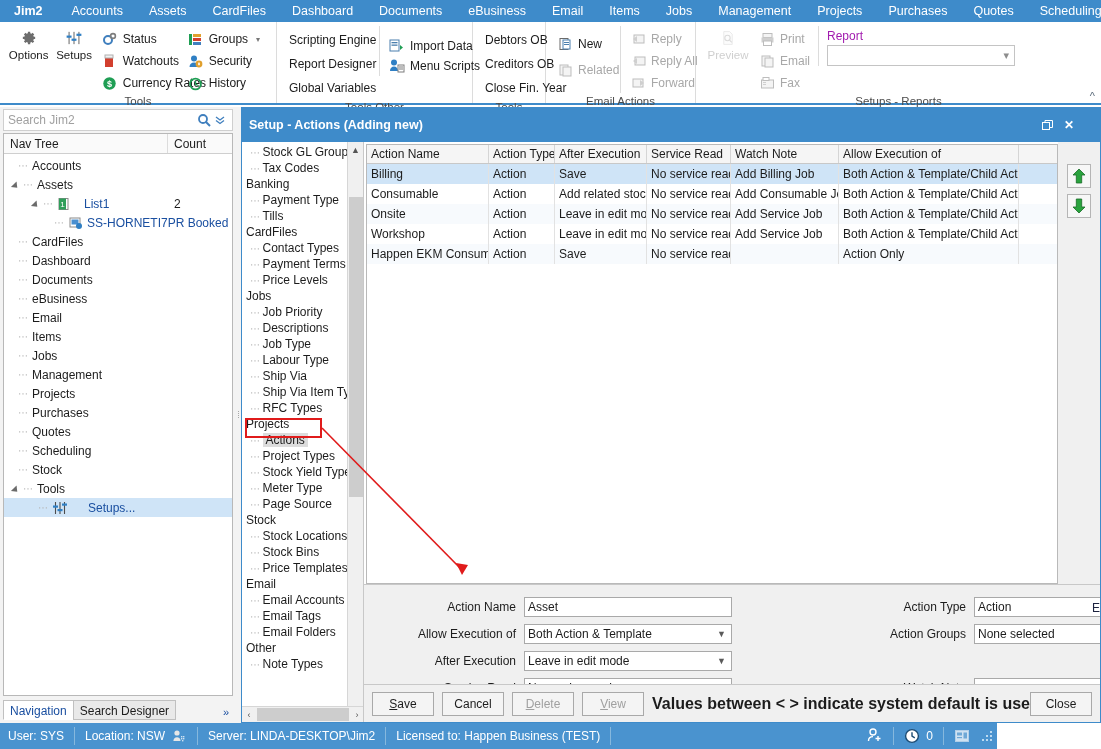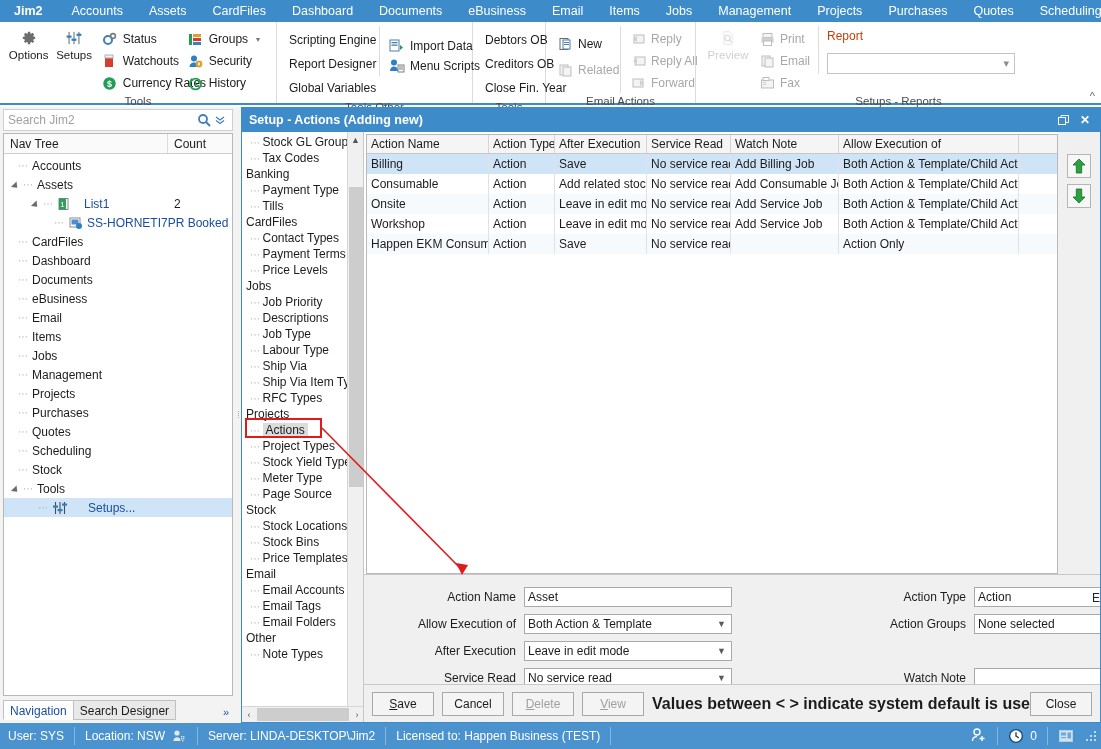--- a/index.html
+++ b/index.html
@@ -70,21 +70,21 @@
     height: 22px; line-height: 22px; padding: 0 6px;
     font-size: 12px; white-space: nowrap; cursor: default;
   }
   .ico { display: inline-flex; width: 16px; height: 16px; align-items: center; justify-content: center; flex: none; }
   .caret-sm { font-size: 8px; color: #777; margin-left: 3px; }
   .ribbon-collapse {
     position: absolute; right: 6px; bottom: 1px;
     font-size: 11px; color: #5a6a7a; cursor: default;
   }
   .report-group { padding: 3px 8px 0 8px; }
-  .report-lbl { font-size: 12px; color: #c2410c; margin-bottom: 10px; }
+  .report-lbl { font-size: 12px; color: #a21caf; margin-bottom: 2px; }
   .report-combo {
     width: 188px; height: 21px;
     border: 1px solid #c4c4c4; background: #fff;
     display: flex; align-items: center; justify-content: flex-end;
     padding-right: 5px; color: #8d8d8d; font-size: 11px;
   }
 
   
   .nav-panel {
     position: absolute; left: 0; top: 107px; width: 236px; height: 616px;
@@ -152,22 +152,22 @@
   }
   .v-splitter .grip { color: #9a9a9a; font-size: 9px; line-height: 3px; letter-spacing: 0; }
 
   
   .setup-win {
     position: absolute; left: 241px; top: 107px; width: 860px; height: 616px;
     background: #f0f0f0; border: 1px solid #3e8bca;
     display: flex; flex-direction: column;
   }
   .setup-title {
-    height: 24px; flex: none; background: #3e8bca; color: #fff;
-    display: flex; align-items: center; padding: 0 4px 0 7px;
+    height: 34px; flex: none; background: #3e8bca; color: #fff;
+    display: flex; align-items: center; padding: 0 20px 0 7px;
     font-size: 12.5px; font-weight: bold;
   }
   .setup-title .sp { flex: 1; }
   .win-btn {
     width: 22px; height: 20px; display: flex; align-items: center; justify-content: center;
     color: #ffffff; font-size: 12px; cursor: default;
   }
   .setup-body { flex: 1; display: flex; overflow: hidden; }
 
   
@@ -265,21 +265,21 @@
     display: flex; align-items: center; justify-content: center;
     font-size: 12px; cursor: default;
   }
   .abtn.disabled { color: #a0a0a0; }
   .abtn u { text-decoration: underline; }
   .hint { flex: 1; text-align: center; font-size: 16px; font-weight: bold; color: #1c1c1c; white-space: nowrap; }
   .abtn.close { width: 80px; margin-right: 0; }
 
   
   .statusbar {
-    position: absolute; left: 0; bottom: 0; width: 1101px; height: 26px;
+    position: absolute; left: 0; bottom: 0; width: 997px; height: 26px;
     background: #4a93cf; color: #ffffff;
     display: flex; align-items: center; font-size: 12px;
   }
   .sb-cell {
     display: flex; align-items: center; gap: 6px;
     padding: 0 10px; height: 18px;
     border-right: 1px solid #86b8dd; white-space: nowrap;
   }
   .sb-cell.first { padding-left: 8px; }
   .sb-spacer { flex: 1; }

